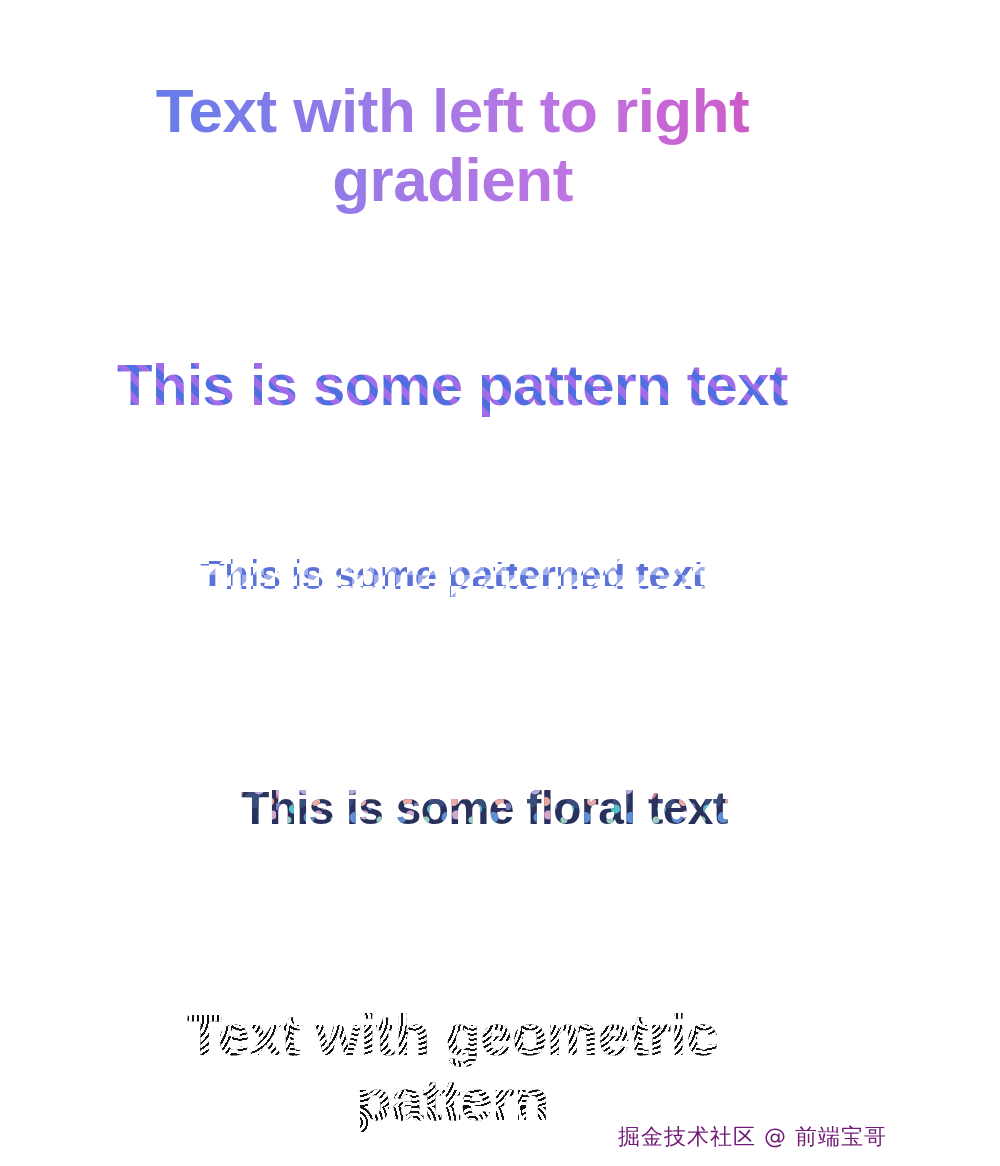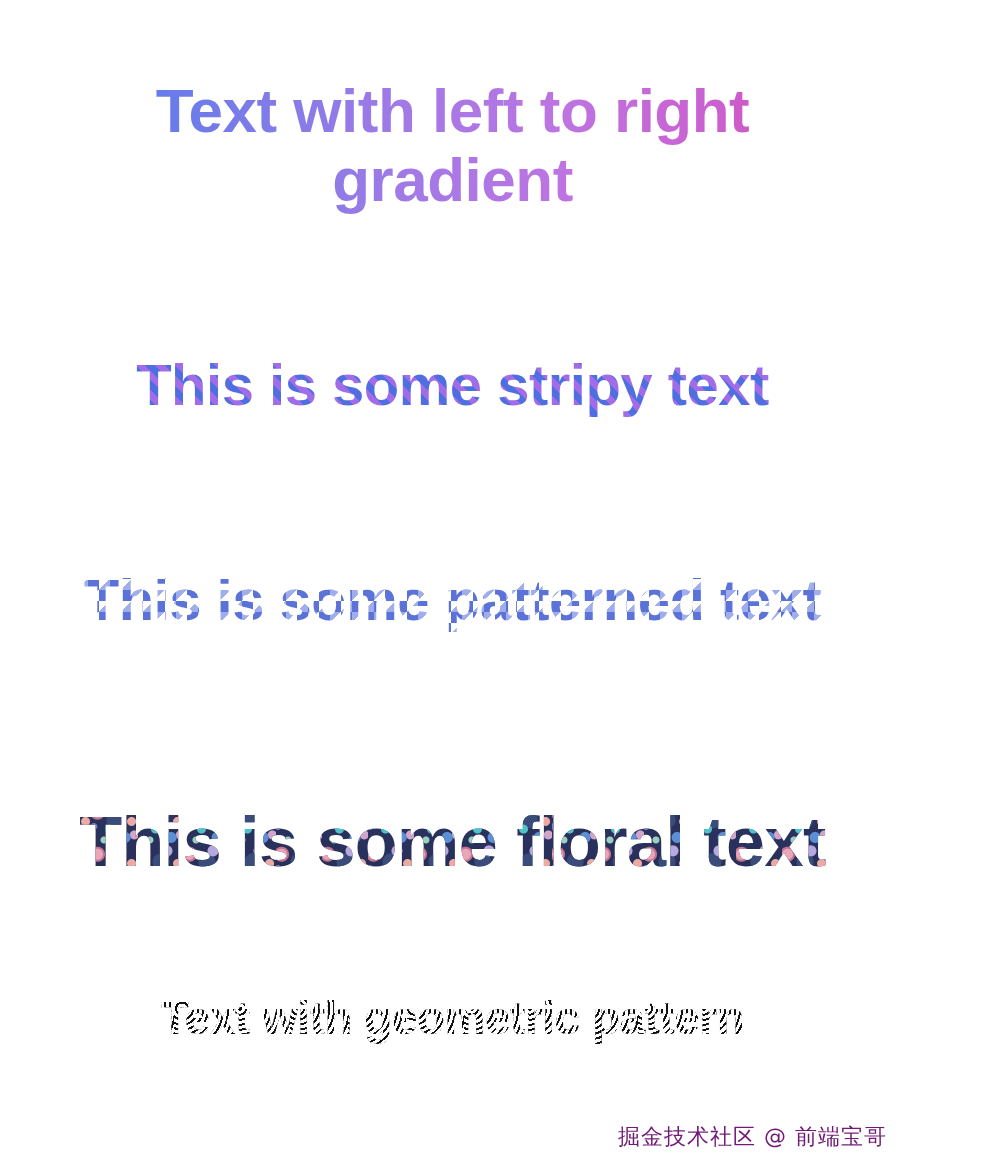--- a/index.html
+++ b/index.html
@@ -62,63 +62,64 @@
         #a06ce8 7px, #a06ce8 14px);
     -webkit-background-clip: text;
     background-clip: text;
     color: transparent;
     -webkit-text-fill-color: transparent;
   }
 
   
   .demo-patterned {
     top: 520px;
-    font-size: 58px;
+    font-size: 40px;
     background-color: #ffffff;
     background-image:
       linear-gradient(45deg, #5b72d9 25%, transparent 25%, transparent 75%, #5b72d9 75%),
       linear-gradient(45deg, #5b72d9 25%, transparent 25%, transparent 75%, #5b72d9 75%),
       linear-gradient(135deg, rgba(109,130,226,0.65) 25%, transparent 25%, transparent 75%, rgba(109,130,226,0.65) 75%);
     background-size: 22px 22px, 22px 22px, 22px 22px;
     background-position: 0 0, 11px 11px, 0 0;
     -webkit-background-clip: text;
     background-clip: text;
     color: transparent;
     -webkit-text-fill-color: transparent;
   }
 
   
   .demo-floral {
     top: 745px;
-    font-size: 70px;
+    font-size: 46px;
     background-color: #262f58;
     background-image:
       radial-gradient(circle at 12% 22%, #e8a6b8 0px, #e8a6b8 5px, transparent 6px),
       radial-gradient(circle at 12% 22%, #c4738f 5px, #c4738f 7px, transparent 8px),
       radial-gradient(circle at 38% 62%, #4fc4c8 0px, #4fc4c8 4px, transparent 5px),
       radial-gradient(circle at 63% 14%, #b7a8dd 0px, #b7a8dd 5px, transparent 6px),
       radial-gradient(circle at 86% 44%, #eda9a2 0px, #eda9a2 4px, transparent 5px),
       radial-gradient(circle at 72% 82%, #5c8fd6 0px, #5c8fd6 5px, transparent 6px),
       radial-gradient(circle at 26% 88%, #9ad0c0 0px, #9ad0c0 3px, transparent 4px),
       radial-gradient(circle at 50% 40%, #3a4c7a 0px, #3a4c7a 8px, transparent 9px),
       radial-gradient(circle at 92% 76%, #d2a5c9 0px, #d2a5c9 4px, transparent 5px),
       radial-gradient(circle at 4% 56%, #7f7fc0 0px, #7f7fc0 3px, transparent 4px),
       linear-gradient(0deg, #262f58, #2b3360);
     background-size: 46px 42px, 46px 42px, 46px 42px, 46px 42px, 46px 42px,
                      46px 42px, 46px 42px, 46px 42px, 46px 42px, 46px 42px, 100% 100%;
     -webkit-background-clip: text;
     background-clip: text;
     color: transparent;
+    padding-left: 32px;
     -webkit-text-fill-color: transparent;
   }
 
   
   .demo-geometric {
     top: 955px;
-    font-size: 46px;
+    font-size: 58px;
     padding: 0 150px;
     box-sizing: border-box;
     background-color: #ffffff;
     background-image:
       repeating-radial-gradient(circle at 14% 30%, #111111 0px, #111111 2px, #ffffff 2px, #ffffff 5px),
       repeating-radial-gradient(circle at 62% 72%, #111111 0px, #111111 2px, #ffffff 2px, #ffffff 5px),
       repeating-linear-gradient(90deg, #111111 0px, #111111 2px, #ffffff 2px, #ffffff 5px);
     background-size: 58px 52px, 74px 64px, 100% 100%;
     -webkit-background-clip: text;
     background-clip: text;
@@ -139,21 +140,21 @@
     user-select: none;
   }
 </style>
 </head>
 <body>
 
 <div class="page">
 
   <h1 class="demo demo-gradient">Text with left to right gradient</h1>
 
-  <h2 class="demo demo-stripy">This is some stripy text</h2>
+  <h2 class="demo demo-stripy">This is some pattern text</h2>
 
   <h2 class="demo demo-patterned">This is some patterned text</h2>
 
   <h2 class="demo demo-floral">This is some floral text</h2>
 
   <h2 class="demo demo-geometric">Text with geometric pattern</h2>
 
   <div class="watermark">掘金技术社区 @ 前端宝哥</div>
 
 </div>

